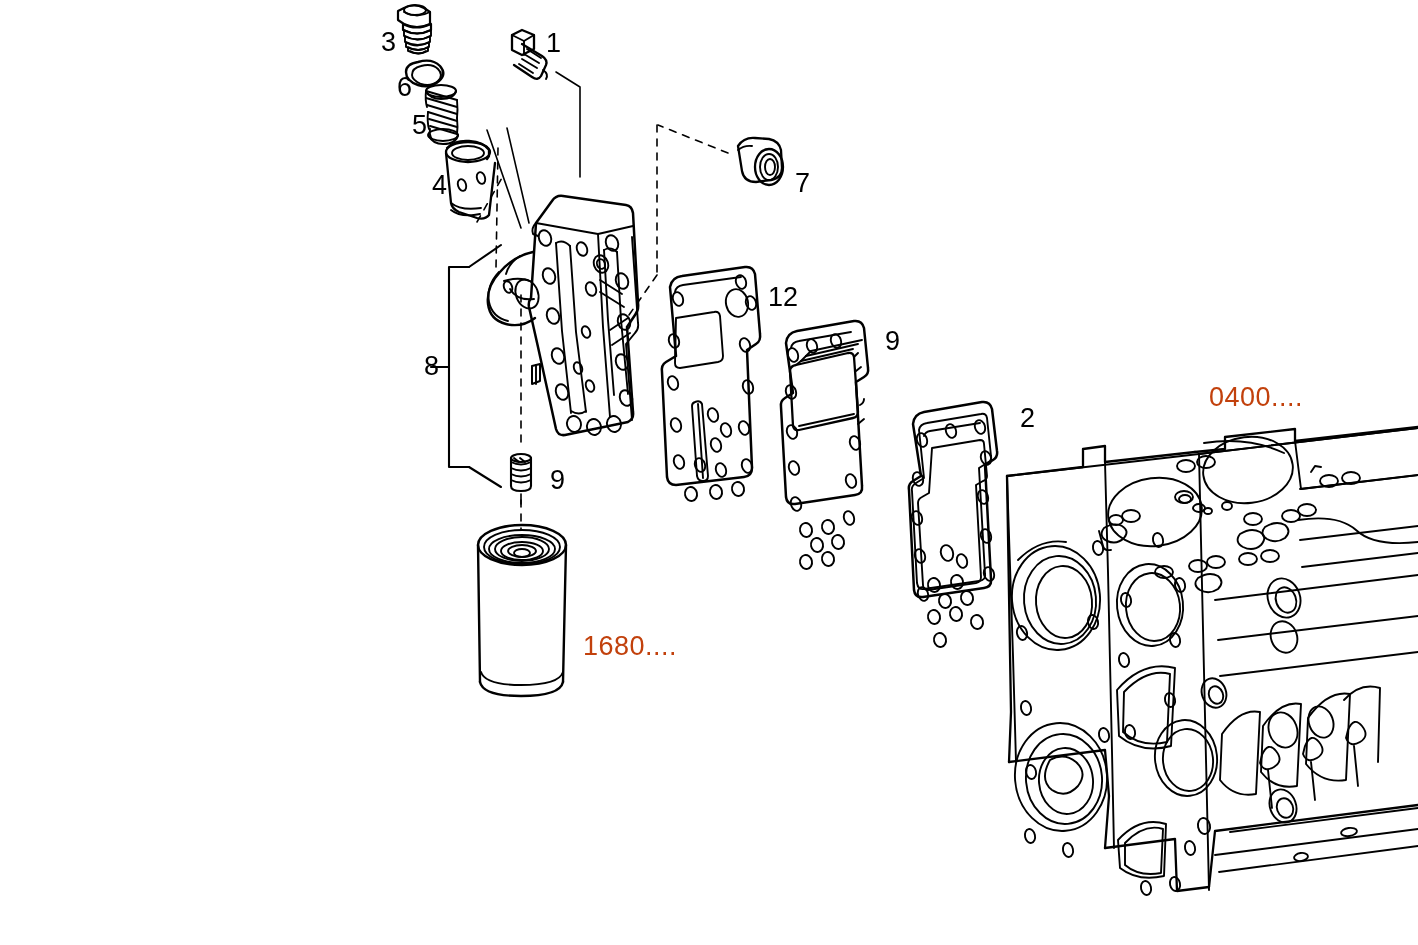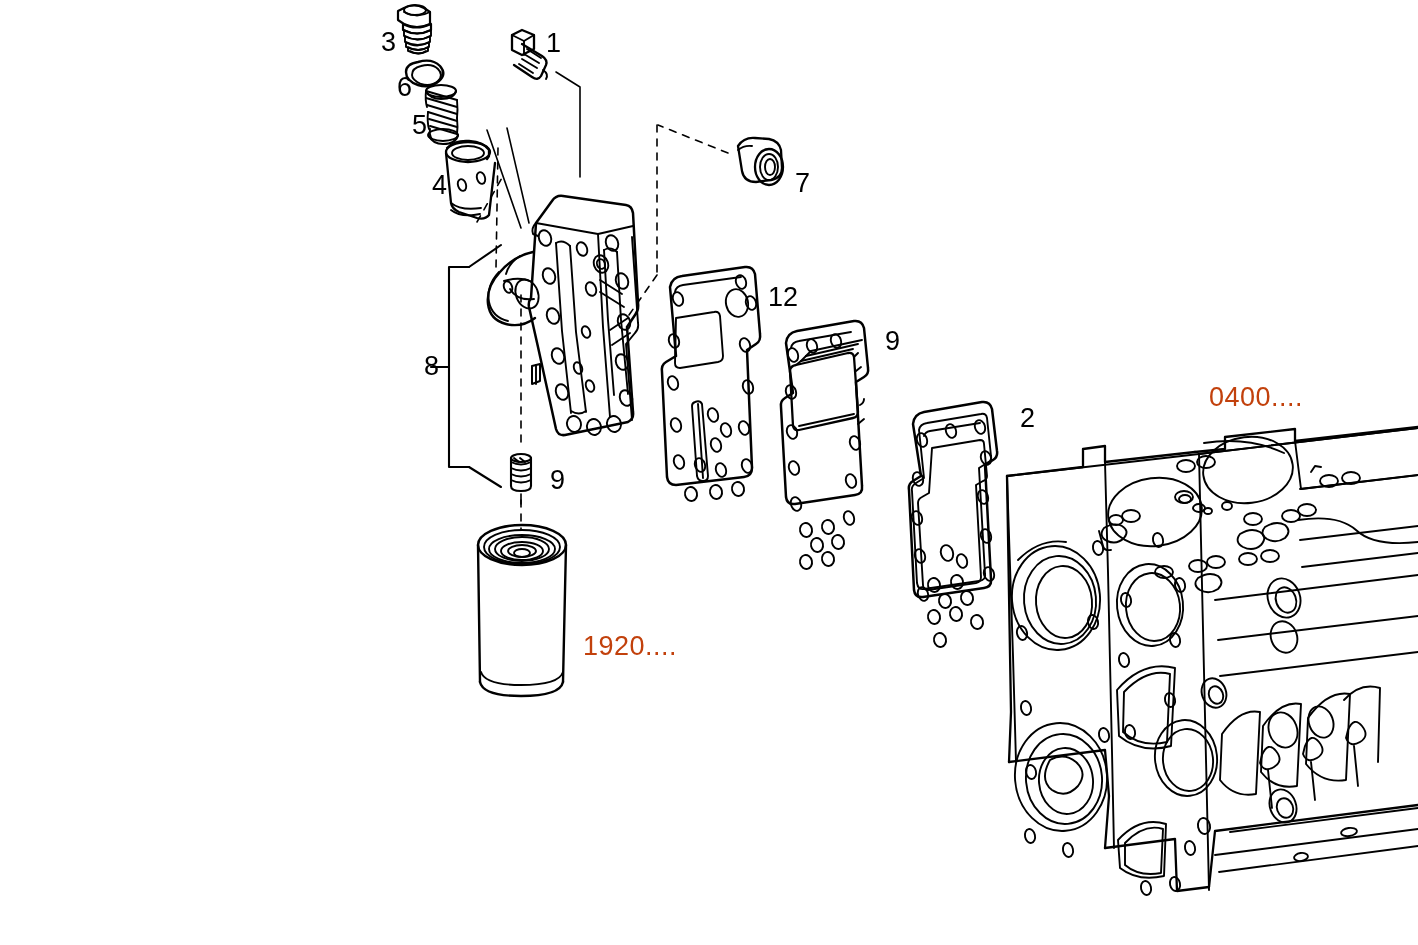--- a/index.html
+++ b/index.html
@@ -445,16 +445,16 @@
 <div class="lbl" style="left:397px;top:74px;">6</div>
 <div class="lbl" style="left:412px;top:112px;">5</div>
 <div class="lbl" style="left:432px;top:172px;">4</div>
 <div class="lbl" style="left:795px;top:170px;">7</div>
 <div class="lbl" style="left:424px;top:353px;">8</div>
 <div class="lbl" style="left:768px;top:284px;">12</div>
 <div class="lbl" style="left:885px;top:328px;">9</div>
 <div class="lbl" style="left:1020px;top:405px;">2</div>
 <div class="lbl" style="left:550px;top:467px;">9</div>
 
-<div class="ref" style="left:583px;top:633px;">1920....</div>
+<div class="ref" style="left:583px;top:633px;">1680....</div>
 <div class="ref" style="left:1209px;top:384px;">0400....</div>
 
 </div>
 
 </body></html>

